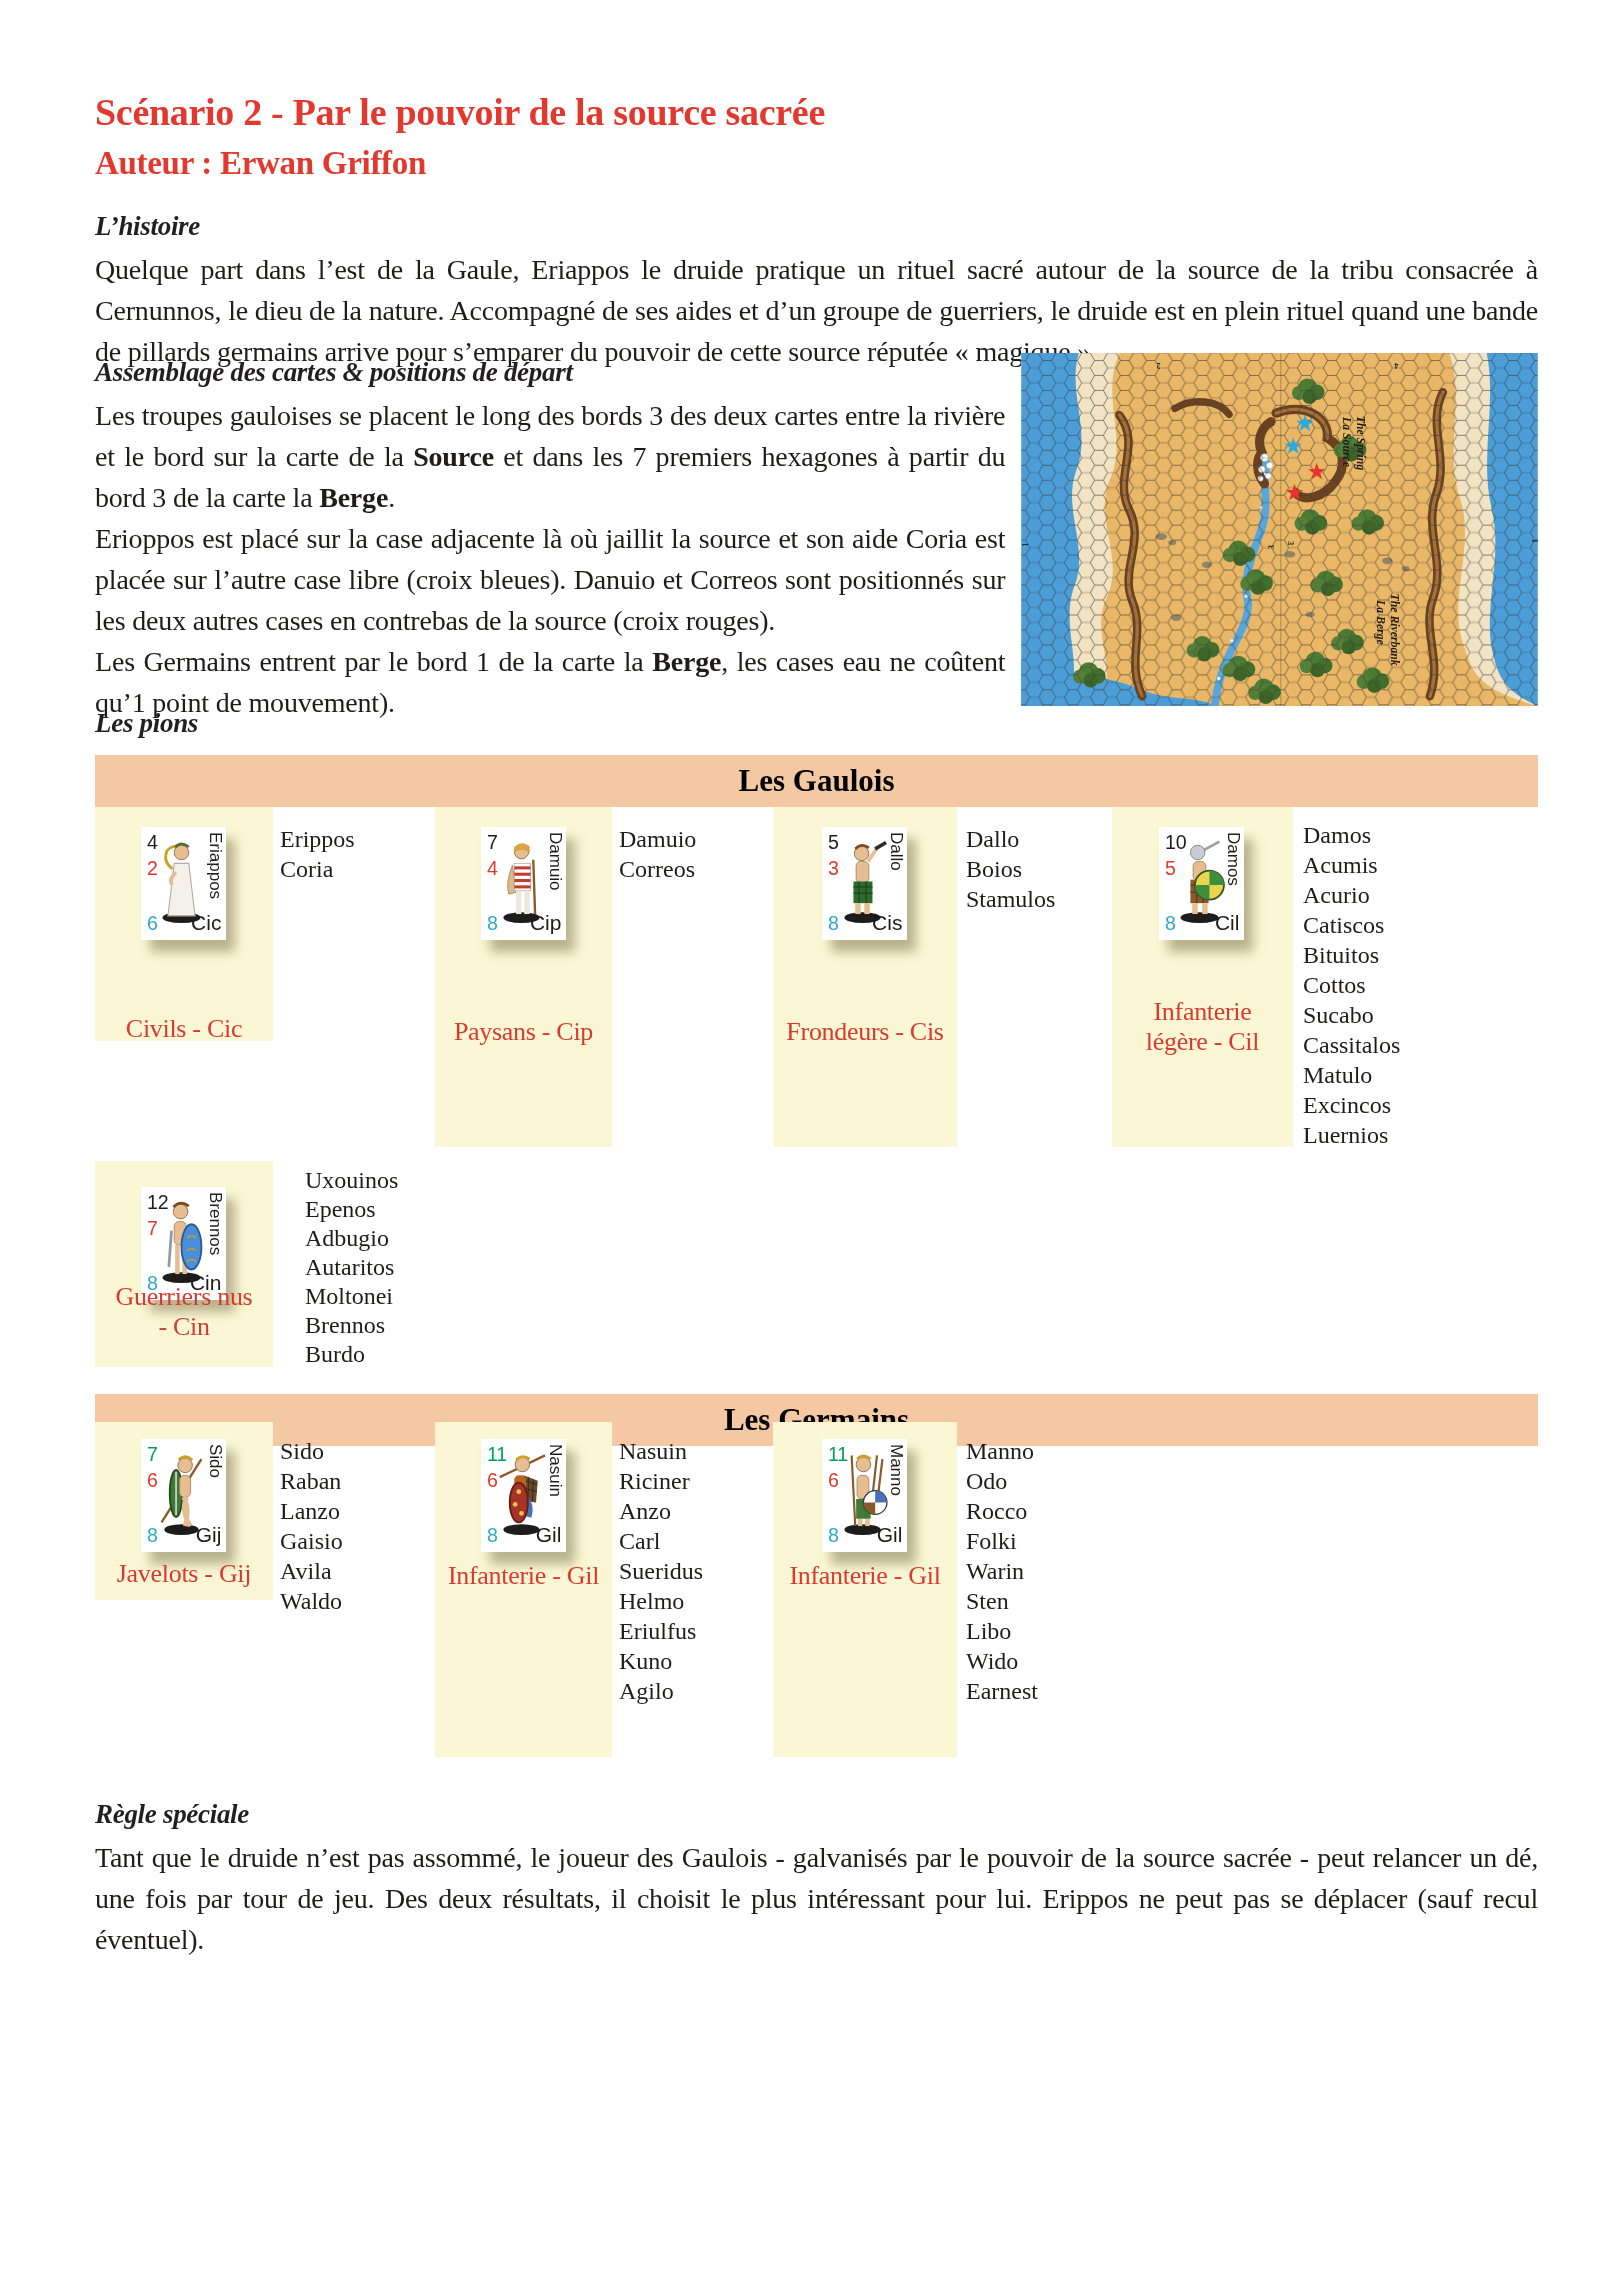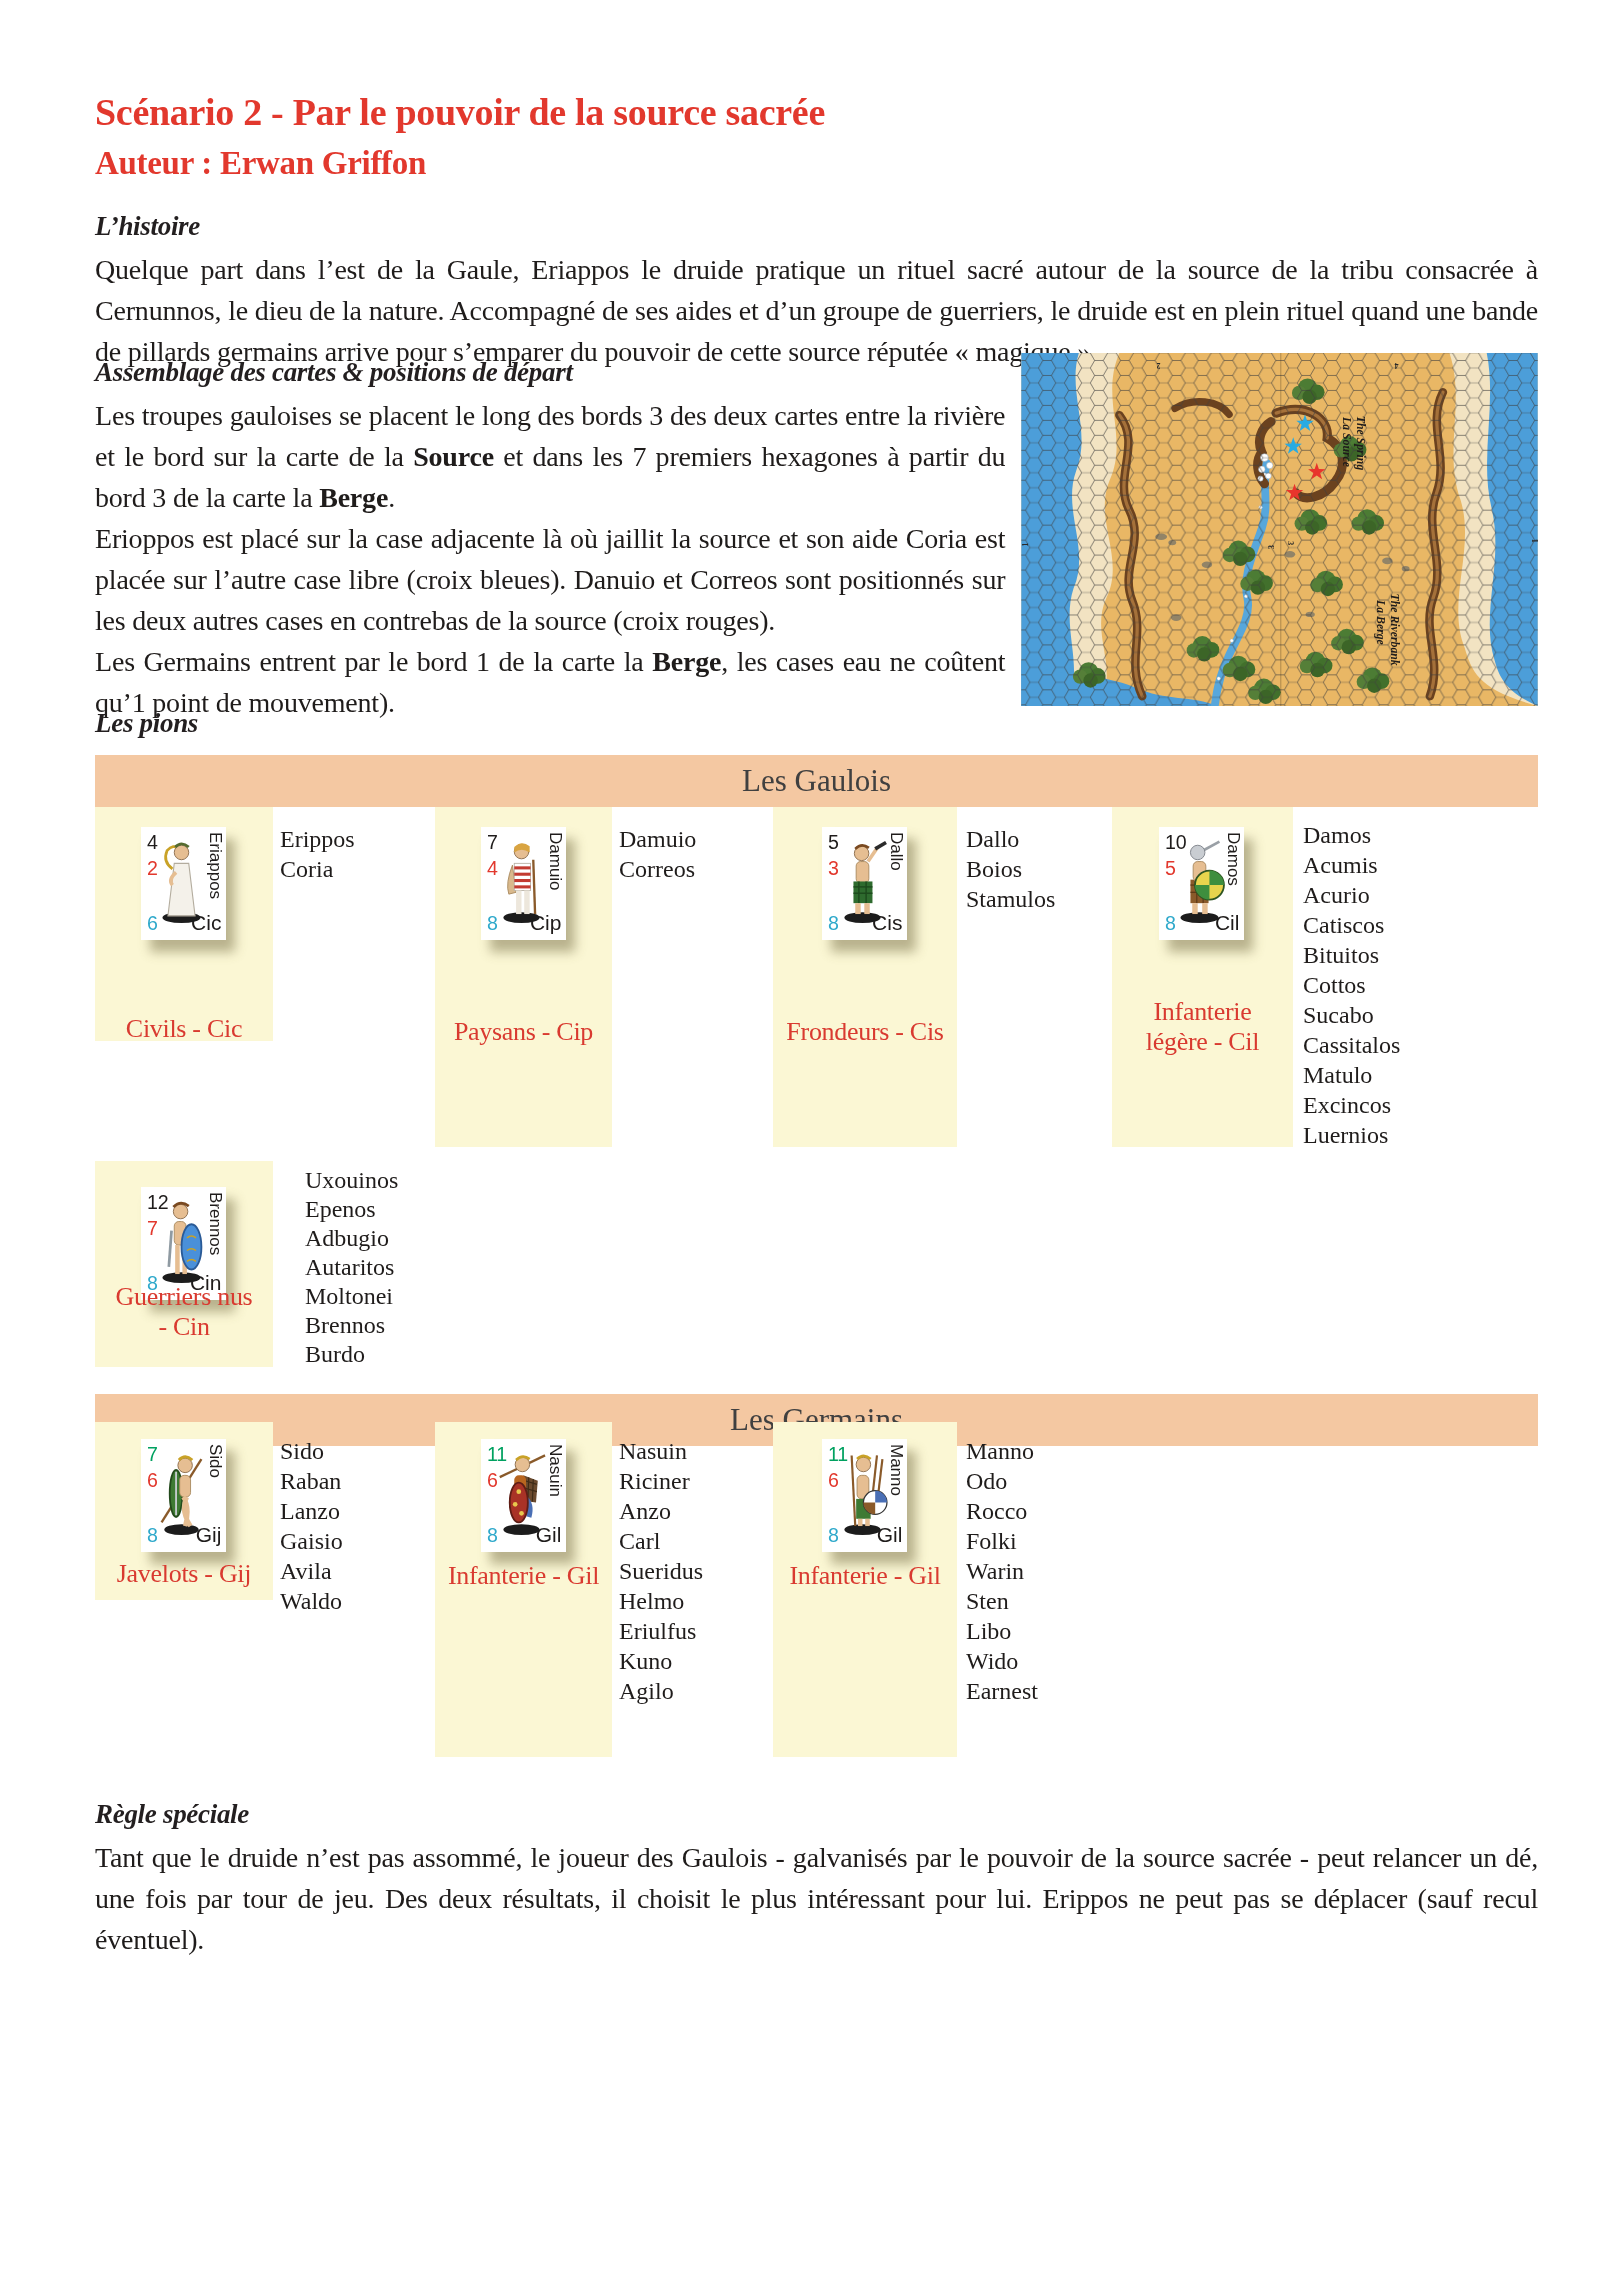--- a/index.html
+++ b/index.html
@@ -10,21 +10,21 @@
   .h1{font-size:38px;font-weight:bold;color:#E2382D;letter-spacing:-0.3px;}
   .h2{font-size:33px;font-weight:bold;color:#E2382D;letter-spacing:-0.3px;}
   .h3{font-size:27px;font-weight:bold;font-style:italic;color:#231F20;letter-spacing:-0.3px;}
   .body-text{font-size:28px;line-height:41px;text-align:justify;letter-spacing:-0.2px;}
   .body-text b{font-weight:bold;}
   
   .map-wrap{float:right;width:517px;height:353px;margin:-3.9px 0 15.7px 15.7px;}
   
   #pions-table{position:absolute;left:95px;top:755px;width:1443px;height:1005px;}
   .band{position:absolute;left:0;width:1443px;height:52px;background:#F4C8A2;text-align:center;}
-  .band span{display:inline-block;color:#404040;font-weight:normal;font-size:31px;line-height:52px;text-align:right;}
+  .band span{display:inline-block;color:#000000;font-weight:bold;font-size:31px;line-height:52px;text-align:right;}
   .ycell{position:absolute;background:#FBF7D4;}
   .ulabel{position:absolute;color:#D93A30;font-size:26px;line-height:30px;text-align:center;letter-spacing:-0.3px;}
   .names{position:absolute;font-size:24px;line-height:30px;white-space:pre-line;color:#1f1c1b;}
   
   .counter{position:absolute;width:85px;height:113px;background:#ffffff;
            box-shadow:9.2px 11.8px 10.5px rgba(105,95,55,0.45);
            font-family:"Liberation Sans",sans-serif;}
   .counter .atk{position:absolute;left:5.9px;top:3.9px;font-size:19.6px;color:#1f1c1b;}
   .counter .atk.grn{color:#00A160;}
   .counter .def{position:absolute;left:5.9px;top:30px;font-size:19.6px;color:#E2382D;}

